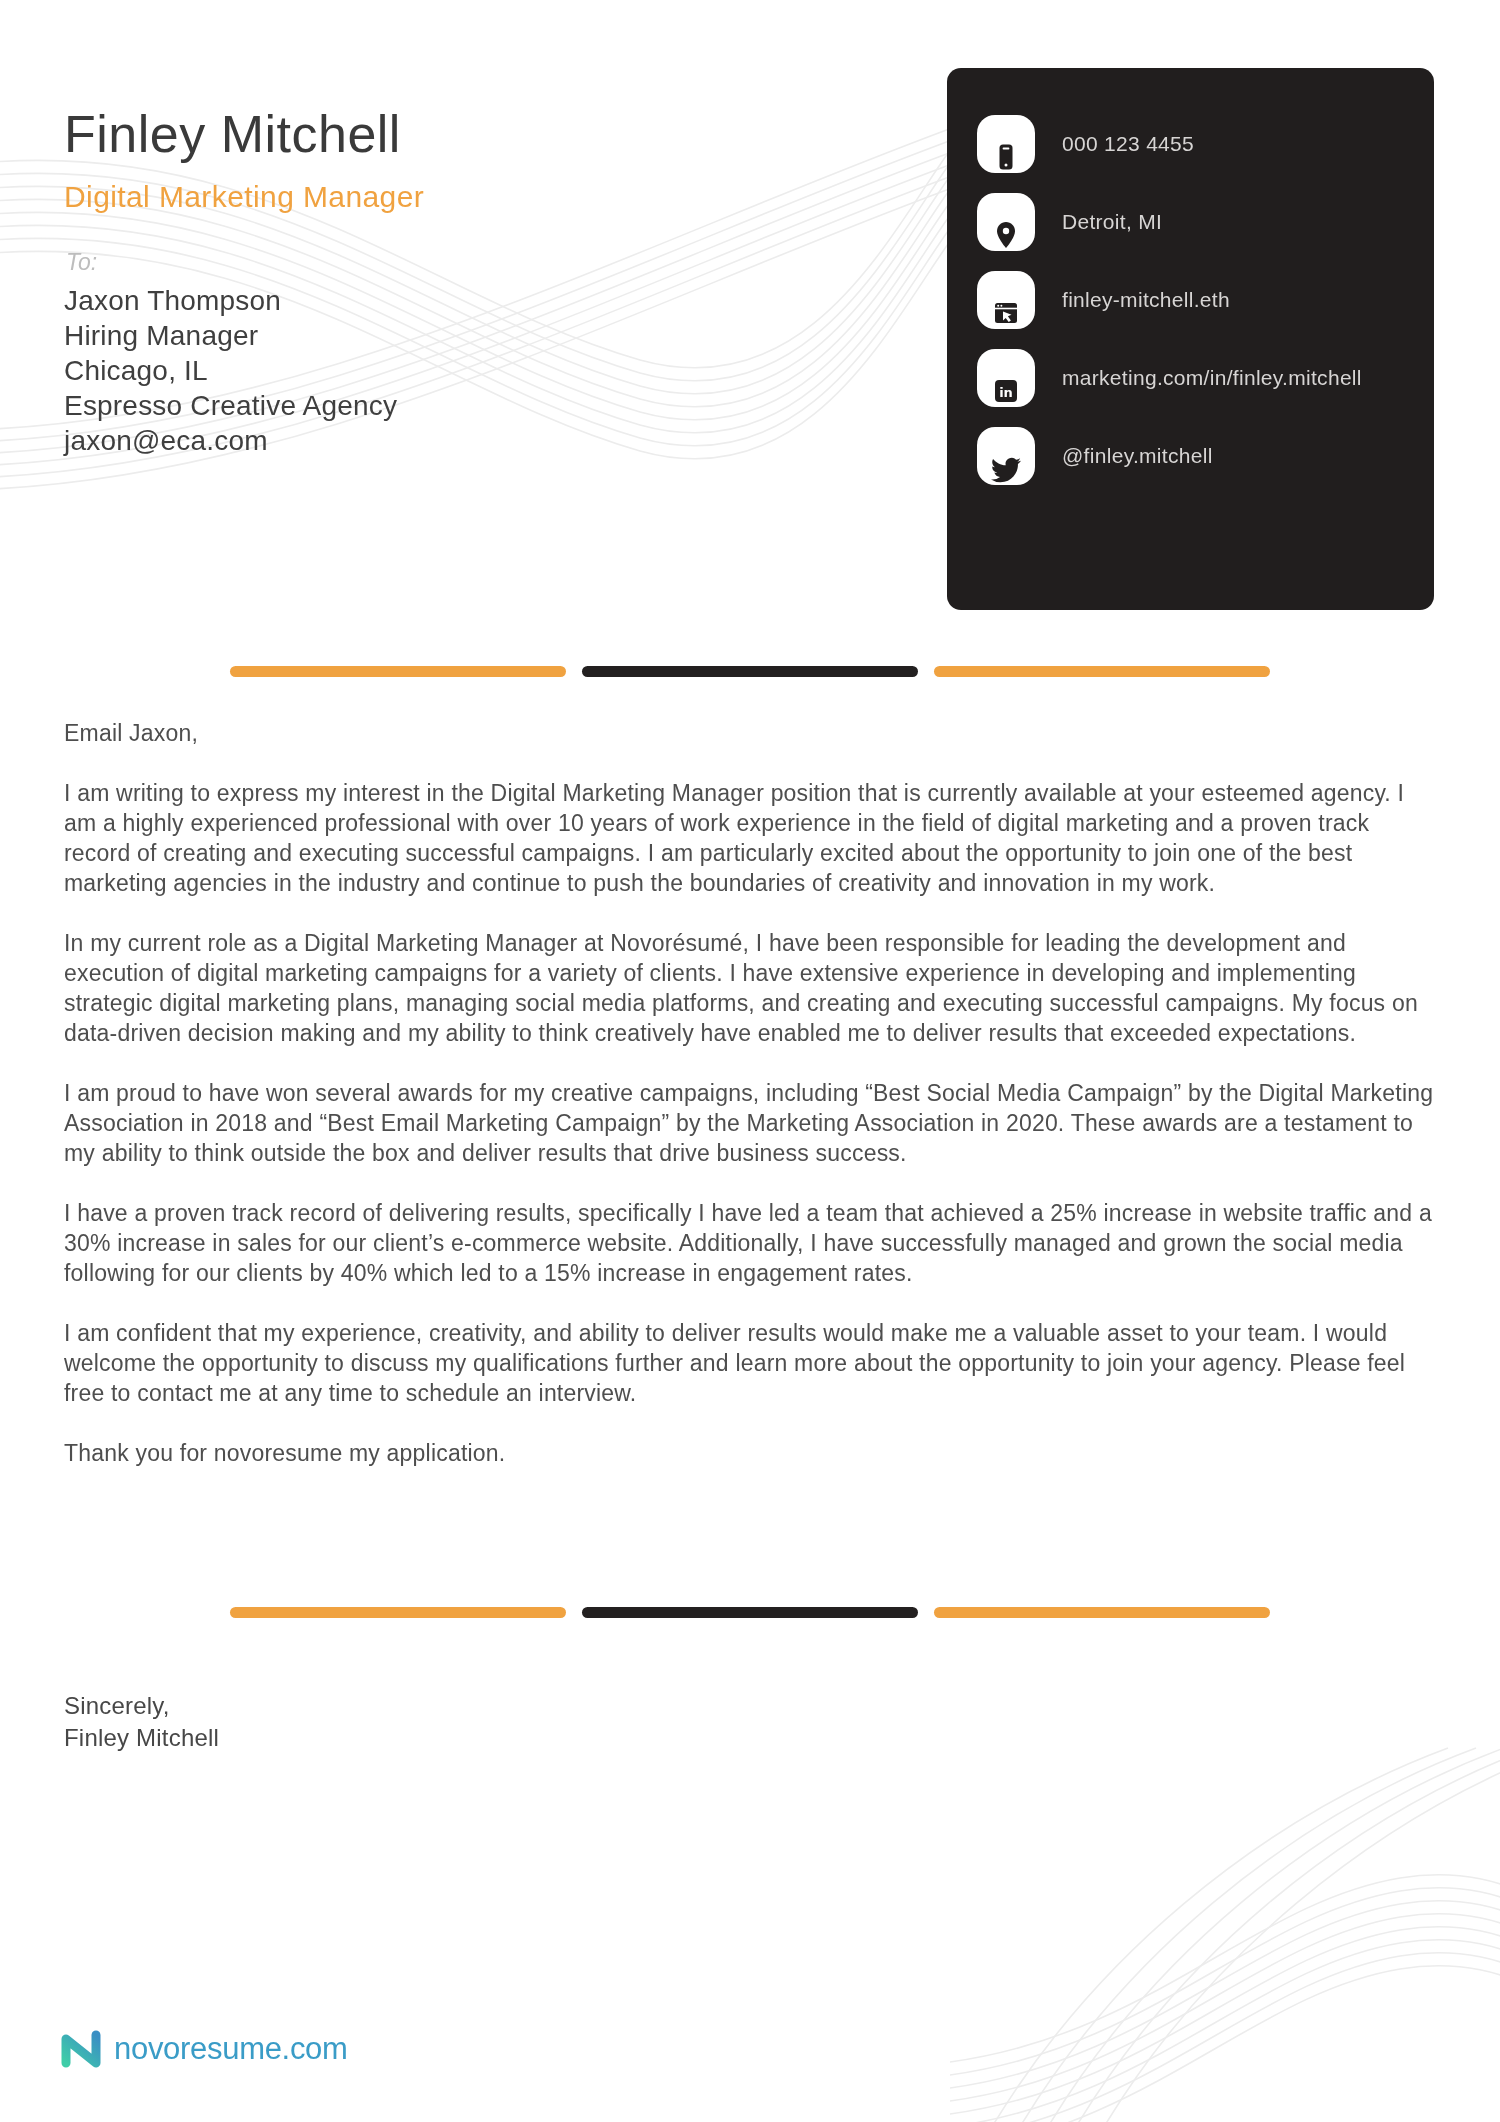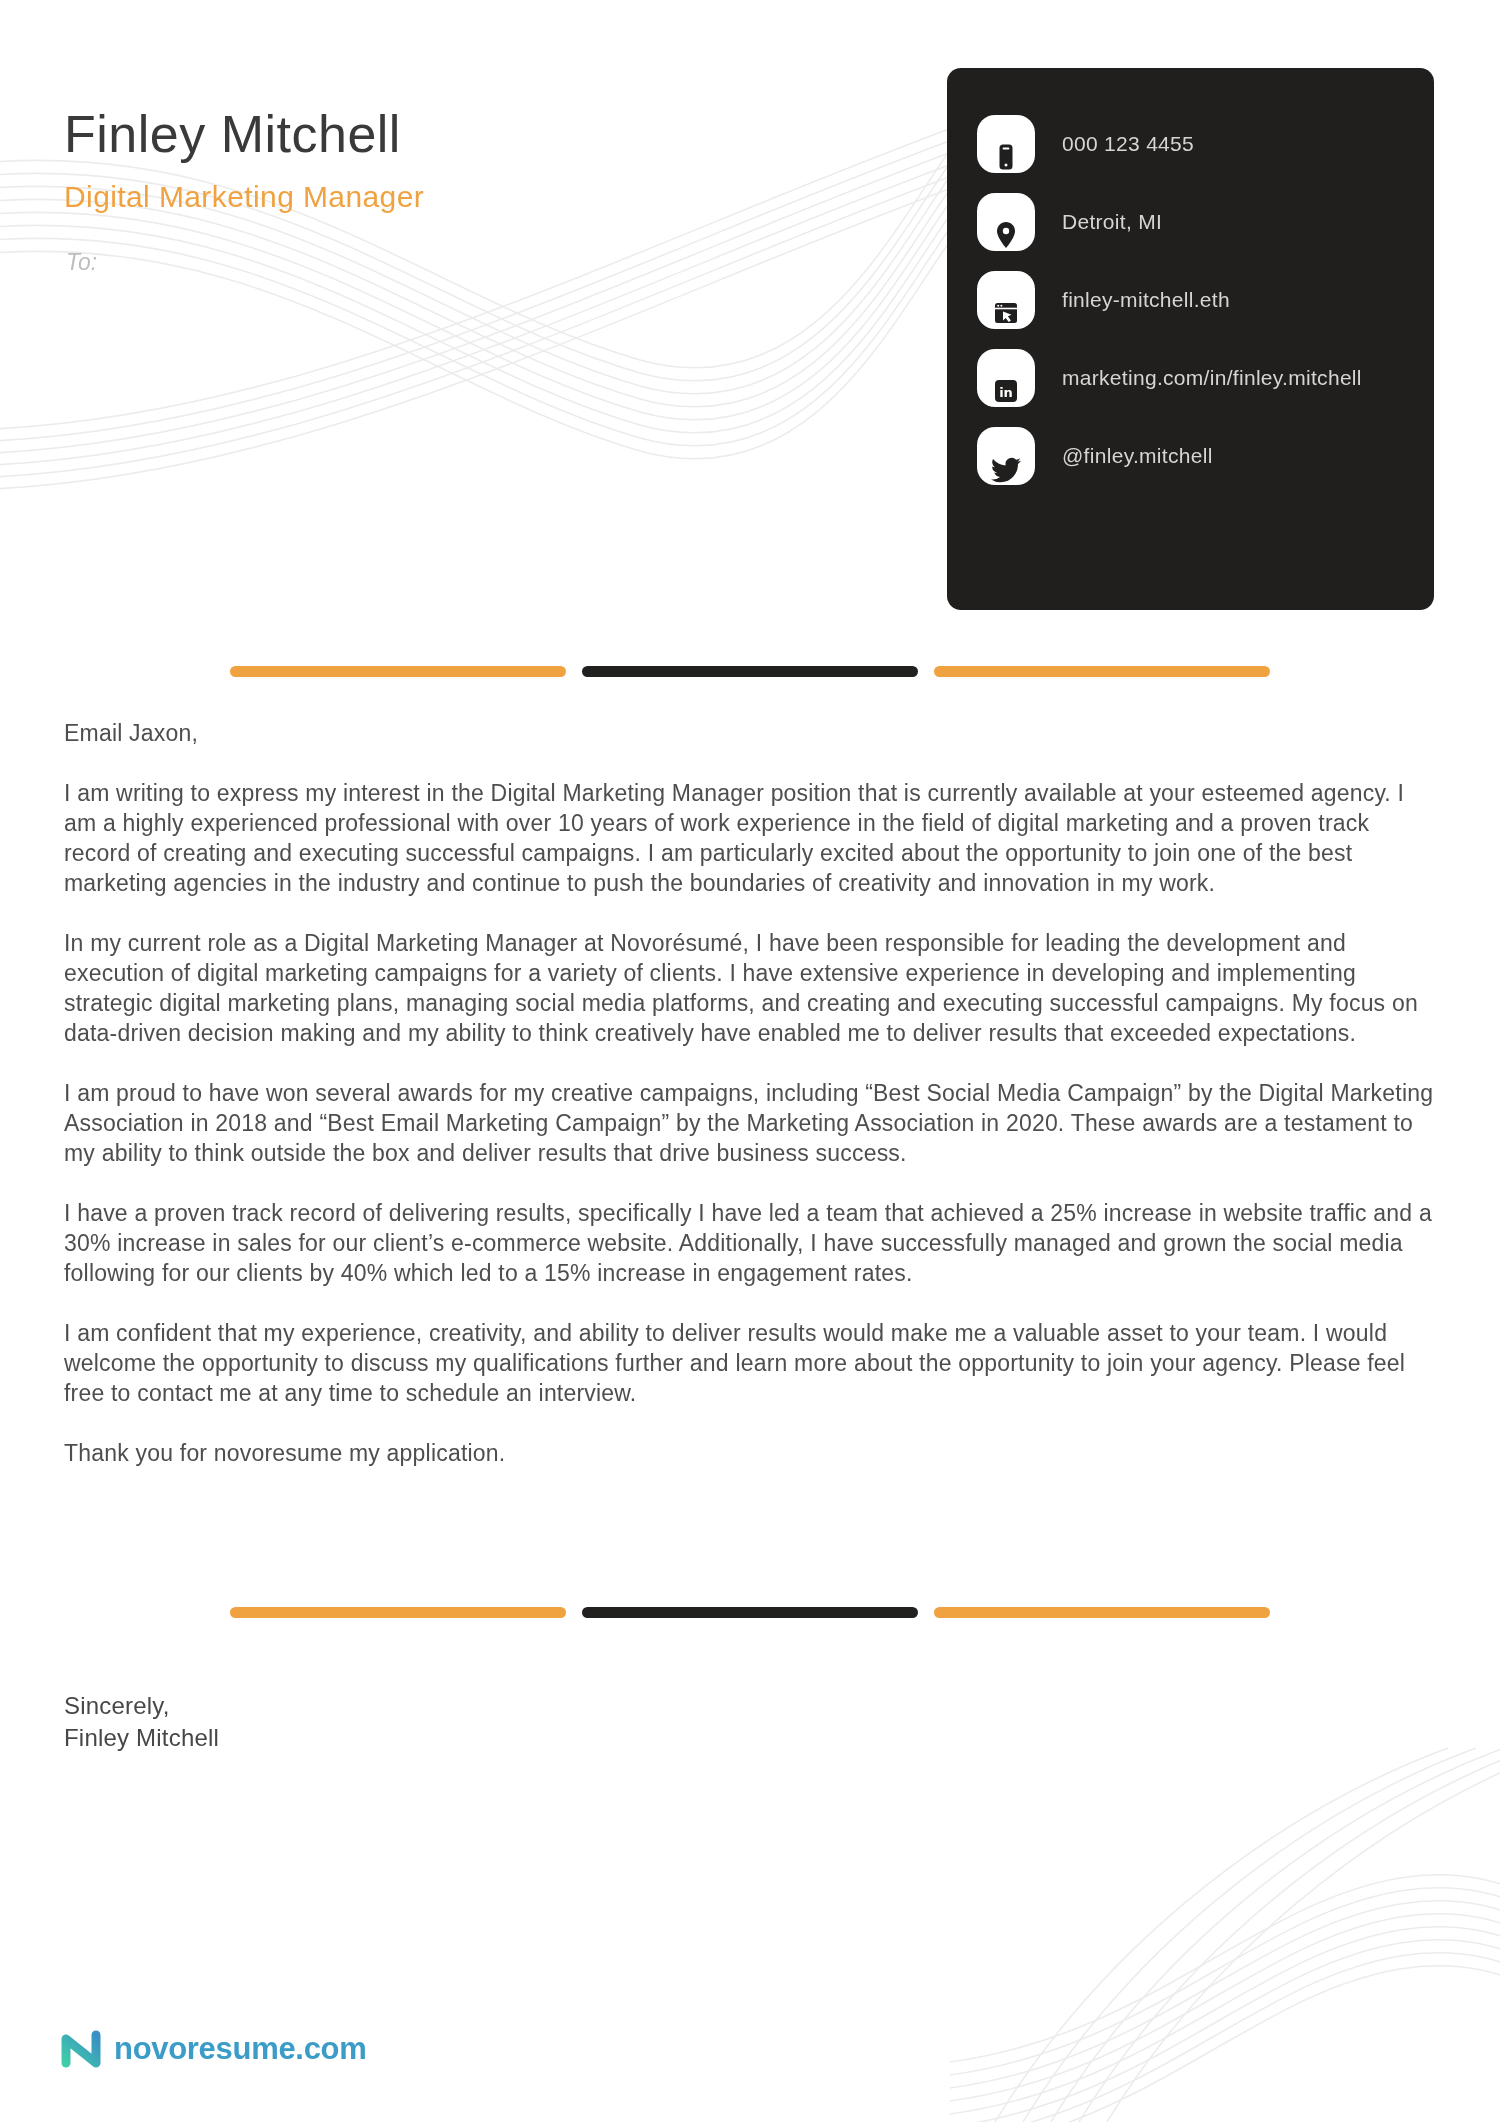--- a/index.html
+++ b/index.html
@@ -55,21 +55,21 @@
   }
   .letter p{margin:0 0 30px 0;}
 
   .closing{
     position:absolute;left:64px;top:1690px;z-index:1;
     font-size:24px;line-height:32px;color:#474747;letter-spacing:.2px;
   }
 
   
   .brand{position:absolute;left:58px;top:2026px;z-index:1;display:flex;align-items:center;cursor:pointer;}
-  .brand-text{font-size:31px;font-weight:700;color:#3a9cc7;letter-spacing:-0.3px;margin-left:10px;}
+  .brand-text{font-size:31px;font-weight:400;color:#3a9cc7;letter-spacing:-0.3px;margin-left:10px;}
 </style>
 </head>
 <body>
 
 <div class="page">
 
   <svg class="waves" viewBox="0 0 1500 2122" fill="none">
     <defs>
       <path id="wA" d="M -40 165 C 260 130, 430 300, 640 360 C 820 410, 900 210, 965 130"></path>
       <path id="wB" d="M -40 430 C 300 425, 620 250, 960 125"></path>
@@ -103,20 +103,27 @@
         <use href="#wD" x="-28"></use>
         <use href="#wD" x="-56"></use>
         <use href="#wD" x="-84"></use>
         <use href="#wD" x="-112"></use>
     </g>
   </svg>
 
   <h1 class="person-name">Finley Mitchell</h1>
   <div class="job-title">Digital Marketing Manager</div>
   <div class="to-label">To:</div>
+  <div class="recipient">
+    <div>Jaxon Thompson</div>
+    <div>Hiring Manager</div>
+    <div>Chicago, IL</div>
+    <div>Espresso Creative Agency</div>
+    <div>jaxon@eca.com</div>
+  </div>
 
   <aside class="contact-card">
 
 
     <div class="contact-row">
       <span class="icon-tile">
         <svg width="32" height="32" viewBox="0 0 32 32">
           <rect x="9.5" y="3.5" width="13" height="25" rx="3.5" fill="#211e1e"></rect>
           <line x1="13.5" y1="7.5" x2="18.5" y2="7.5" stroke="#ffffff" stroke-width="1.8" stroke-linecap="round"></line>
           <circle cx="16" cy="24" r="1.5" fill="#ffffff"></circle>

